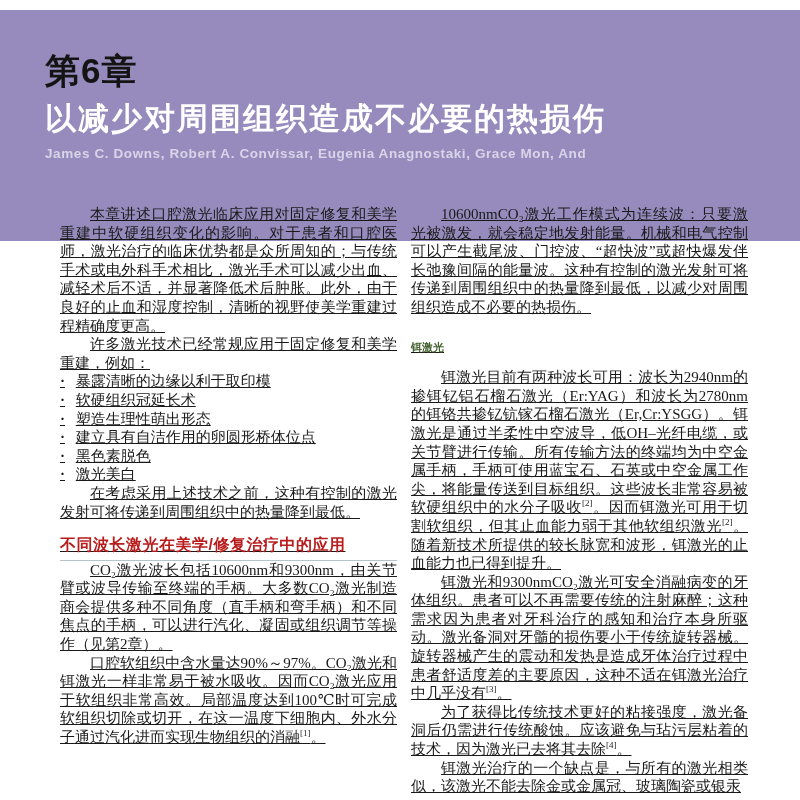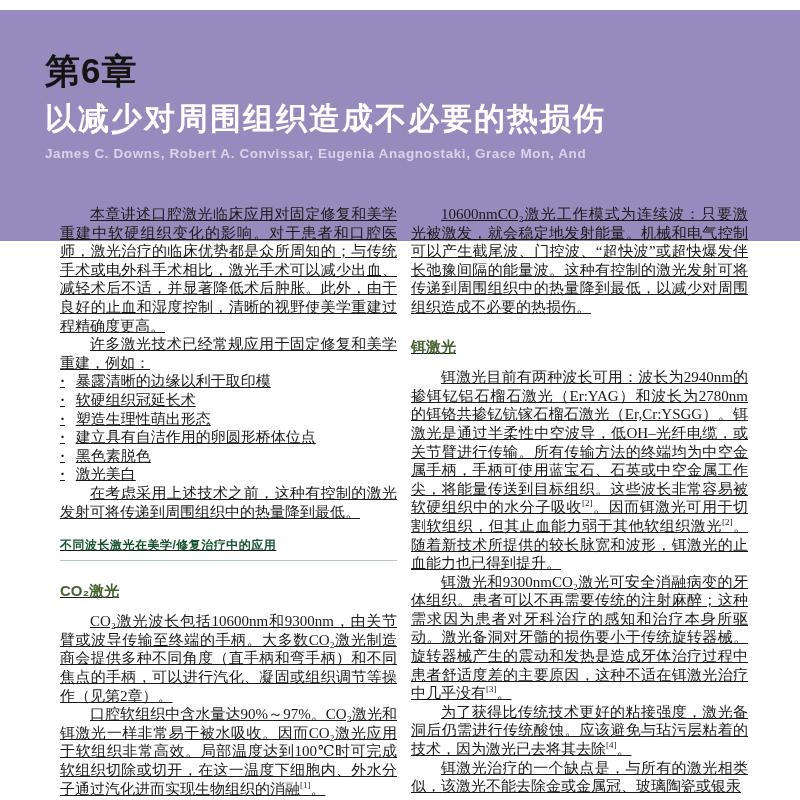--- a/index.html
+++ b/index.html
@@ -84,31 +84,31 @@
     flex: 0 0 auto;
     width: 1.05em;
     text-align: left;
     font-weight: bold;
   }
   .section-heading {
     margin: 15px 0 0 0;
     padding-bottom: 5px;
     border-bottom: 1px solid #b7c3cb;
     font-family: "Liberation Sans", "DejaVu Sans", sans-serif;
-    font-size: 12px;
+    font-size: 16px;
     font-weight: bold;
-    color: #14532d;
+    color: #b91c1c;
     letter-spacing: 0.5px;
     text-align: left;
     text-indent: 0;
   }
   .subsection-heading {
     margin: 21px 0 12px 0;
     font-family: "Liberation Sans", "DejaVu Sans", sans-serif;
-    font-size: 15px;
+    font-size: 11px;
     font-weight: bold;
     color: #44612f;
     text-align: left;
     text-indent: 0;
   }
   sup.ref {
     font-size: 9px;
     line-height: 0;
     vertical-align: super;
   }
@@ -151,21 +151,20 @@
             <span class="bullet-dot">·</span>
             <span>黑色素脱色</span>
           </div>
           <div class="bullet-item">
             <span class="bullet-dot">·</span>
             <span>激光美白</span>
           </div>
         </div>
         <p>在考虑采用上述技术之前，这种有控制的激光发射可将传递到周围组织中的热量降到最低。</p>
         <h2 class="section-heading">不同波长激光在美学/修复治疗中的应用</h2>
-        <h3 class="subsection-heading">CO₂激光</h3>
         <p>CO₂激光波长包括10600nm和9300nm，由关节臂或波导传输至终端的手柄。大多数CO₂激光制造商会提供多种不同角度（直手柄和弯手柄）和不同焦点的手柄，可以进行汽化、凝固或组织调节等操作（见第2章）。</p>
         <p>口腔软组织中含水量达90%～97%。CO₂激光和铒激光一样非常易于被水吸收。因而CO₂激光应用于软组织非常高效。局部温度达到100℃时可完成软组织切除或切开，在这一温度下细胞内、外水分子通过汽化进而实现生物组织的消融<sup class="ref">[1]</sup>。</p>
       </div>
     <div class="col" id="col-right">
         <p>10600nmCO₂激光工作模式为连续波：只要激光被激发，就会稳定地发射能量。机械和电气控制可以产生截尾波、门控波、“超快波”或超快爆发伴长弛豫间隔的能量波。这种有控制的激光发射可将传递到周围组织中的热量降到最低，以减少对周围组织造成不必要的热损伤。</p>
         <h3 class="subsection-heading">铒激光</h3>
         <p>铒激光目前有两种波长可用：波长为2940nm的掺铒钇铝石榴石激光（Er:YAG）和波长为2780nm的铒铬共掺钇钪镓石榴石激光（Er,Cr:YSGG）。铒激光是通过半柔性中空波导，低OH–光纤电缆，或关节臂进行传输。所有传输方法的终端均为中空金属手柄，手柄可使用蓝宝石、石英或中空金属工作尖，将能量传送到目标组织。这些波长非常容易被软硬组织中的水分子吸收<sup class="ref">[2]</sup>。因而铒激光可用于切割软组织，但其止血能力弱于其他软组织激光<sup class="ref">[2]</sup>。随着新技术所提供的较长脉宽和波形，铒激光的止血能力也已得到提升。</p>
         <p>铒激光和9300nmCO₂激光可安全消融病变的牙体组织。患者可以不再需要传统的注射麻醉；这种需求因为患者对牙科治疗的感知和治疗本身所驱动。激光备洞对牙髓的损伤要小于传统旋转器械。旋转器械产生的震动和发热是造成牙体治疗过程中患者舒适度差的主要原因，这种不适在铒激光治疗中几乎没有<sup class="ref">[3]</sup>。</p>
         <p>为了获得比传统技术更好的粘接强度，激光备洞后仍需进行传统酸蚀。应该避免与玷污层粘着的技术，因为激光已去将其去除<sup class="ref">[4]</sup>。</p>
         <p>铒激光治疗的一个缺点是，与所有的激光相类似，该激光不能去除金或金属冠、玻璃陶瓷或银汞</p>

